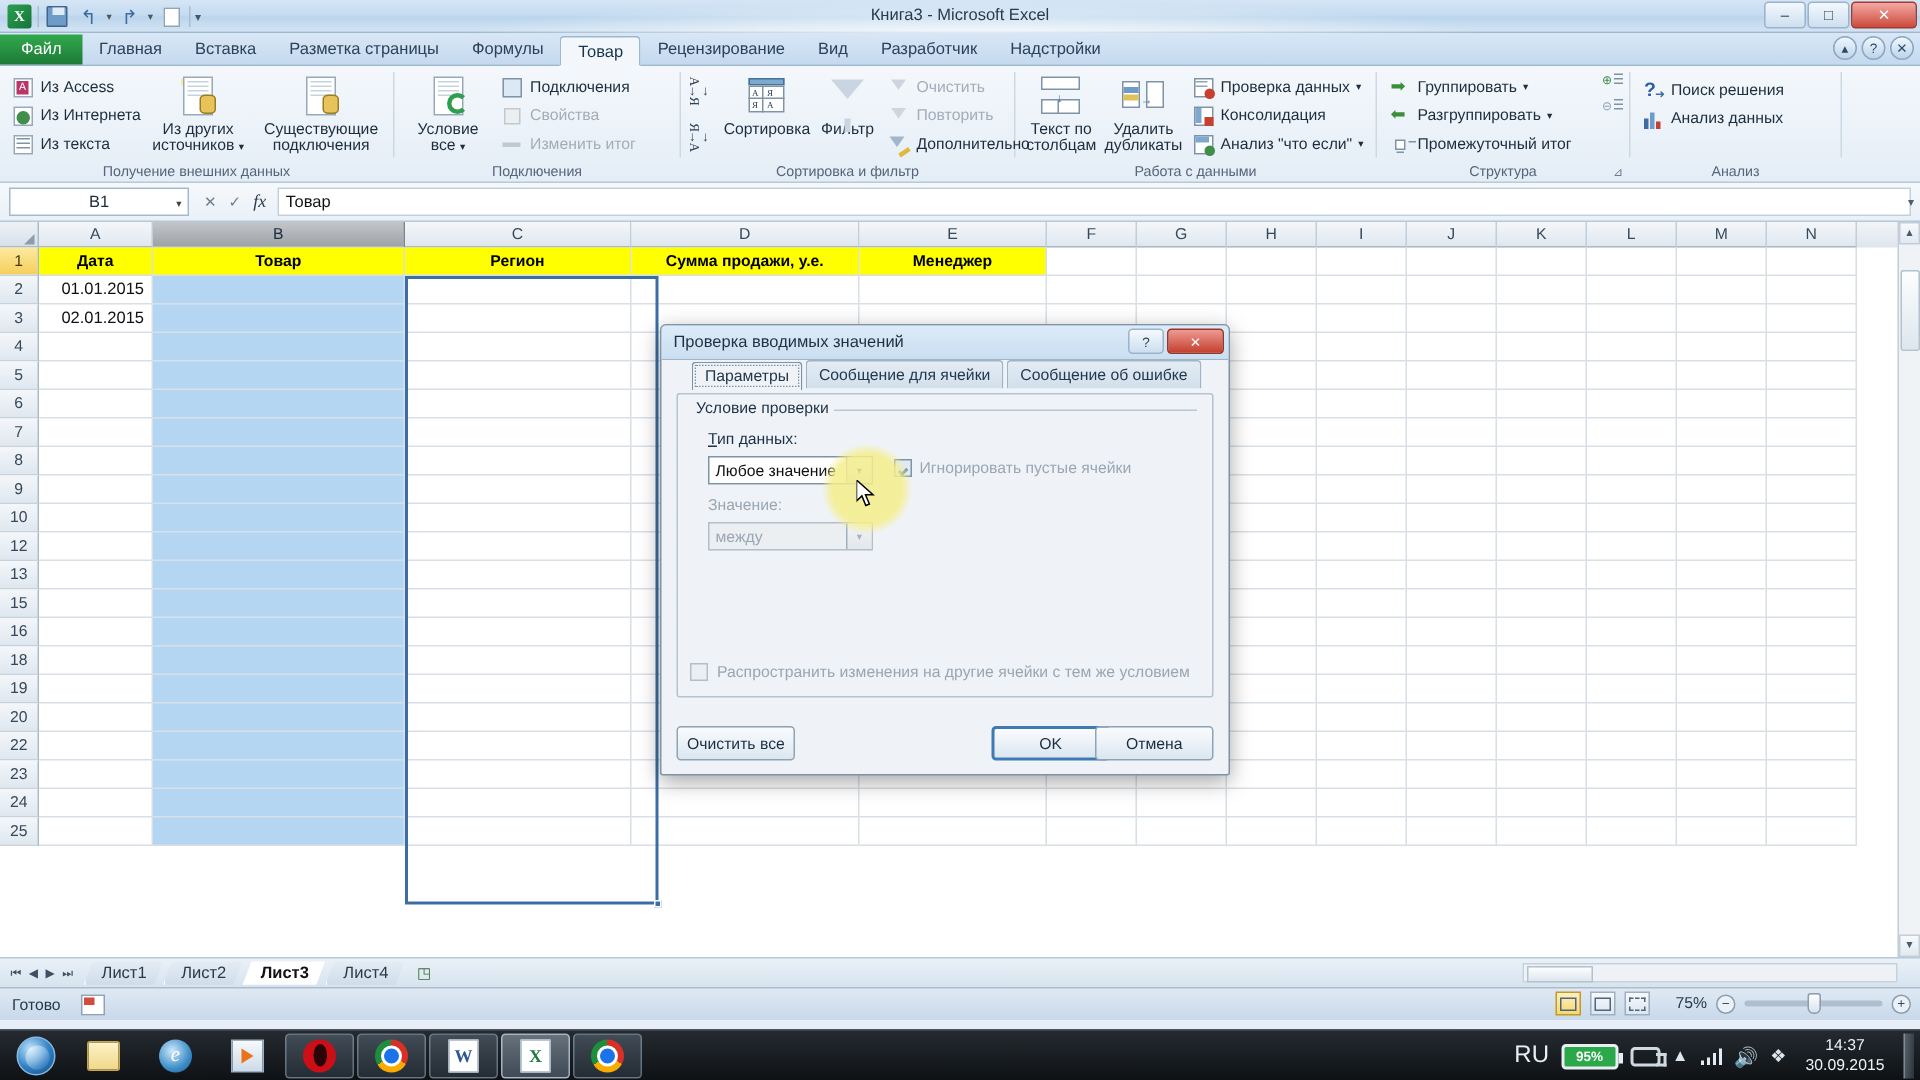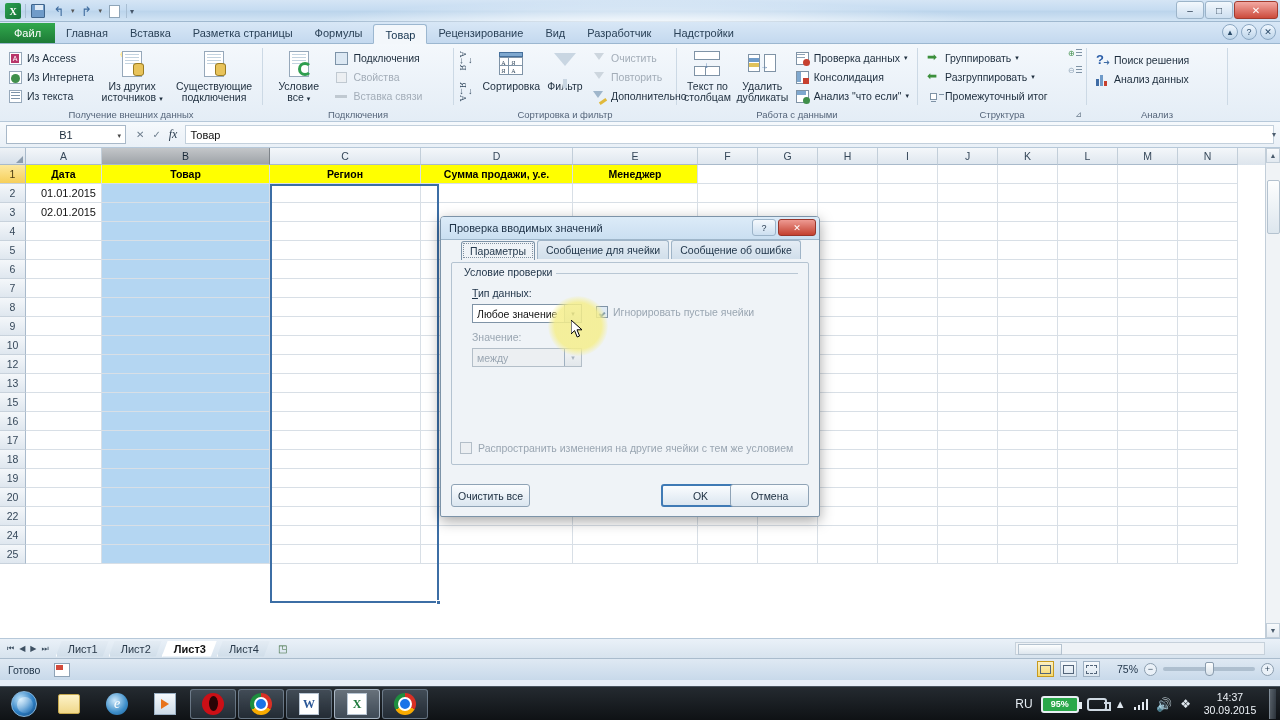--- a/index.html
+++ b/index.html
@@ -365,21 +365,21 @@
     background:#2aa84a;display:flex;align-items:center;justify-content:center;
     font-size:9px;color:#fff;font-weight:bold;position:relative;}
   #battery:after{content:"";position:absolute;right:-5px;top:4px;width:3px;height:7px;background:#e8eef3;}
   #plug{width:20px;height:13px;border:2px solid #cfd9e2;border-radius:3px;position:relative;}
   #plug:after{content:"";position:absolute;right:-6px;top:2px;width:5px;height:5px;border:2px solid #cfd9e2;border-left:none;}
   .bars{display:flex;align-items:flex-end;gap:1.5px;height:12px;}
   .bars i{width:2.5px;background:#e3eaf1;display:block;}
   #clock{color:#eef3f8;font-size:10.5px;text-align:center;line-height:13px;min-width:62px;}
   #showdesk{width:7px;height:30px;background:linear-gradient(to right,rgba(190,205,220,.35),rgba(120,140,160,.25));
     border-left:1px solid rgba(200,215,230,.5);}
-  #lang{color:#e6edf3;font-size:12px;}
+  #lang{color:#e6edf3;font-size:16px;}
 </style>
 </head>
 <body>
 
 <div id="desktop"></div>
 
 <div id="excel-window">
 
   <div id="titlebar">
     <div class="glow"></div>
@@ -398,20 +398,21 @@
       <div class="qat-btn">
           <span class="ic-redo">↱</span>
         </div>
       <span class="ic-caret">▾</span>
       <div class="qat-btn">
           <div class="ic-newdoc"></div>
         </div>
       <div class="sep-v"></div>
       <span class="ic-dropdown">▾</span>
     </div>
+    <div id="title-text">Книга3  -  Microsoft Excel</div>
     <div id="win-buttons">
       <div class="win-btn">‒</div>
       <div class="win-btn">□</div>
       <div class="win-btn close">✕</div>
     </div>
   </div>
 
   <div id="ribbon-tabs">
     <div class="rtab file">Файл</div>
     <div class="rtab">Главная</div>
@@ -501,21 +502,21 @@
           <div class="small-item dim">
             <span class="si-icon">
               <span style="position:absolute;inset:2px;background:#eceff2;border:1px solid #c0c9d1"></span>
             </span>
             <span>Свойства</span>
           </div>
           <div class="small-item dim">
             <span class="si-icon">
               <span style="position:absolute;left:1px;top:6px;width:12px;height:3px;background:#c0c9d1"></span>
             </span>
-            <span>Вставка связи</span>
+            <span>Изменить итог</span>
           </div>
         </div>
       </div>
       <div class="group-label">Подключения</div>
     </div>
     <div class="group-divider"></div>
 
     <div class="group" style="width:222px">
       <div class="group-body">
         <div class="vstack" style="width:24px;padding-top:4px;gap:12px">
@@ -964,37 +965,20 @@
             <div class="cell" style="width: 60px;"></div>
             <div class="cell" style="width: 60px;"></div>
             <div class="cell" style="width: 60px;"></div>
             <div class="cell" style="width: 60px;"></div>
             <div class="cell" style="width: 60px;"></div>
             <div class="cell" style="width: 60px;"></div>
             <div class="cell" style="width: 60px;"></div>
             <div class="cell" style="width: 60px;"></div>
           </div>
           <div class="row">
-            <div class="rh">17</div>
-            <div class="cell right" style="width: 76px;"></div>
-            <div class="cell sel-fill" style="width: 168px;"></div>
-            <div class="cell" style="width: 151px;"></div>
-            <div class="cell" style="width: 152px;"></div>
-            <div class="cell" style="width: 125px;"></div>
-            <div class="cell" style="width: 60px;"></div>
-            <div class="cell" style="width: 60px;"></div>
-            <div class="cell" style="width: 60px;"></div>
-            <div class="cell" style="width: 60px;"></div>
-            <div class="cell" style="width: 60px;"></div>
-            <div class="cell" style="width: 60px;"></div>
-            <div class="cell" style="width: 60px;"></div>
-            <div class="cell" style="width: 60px;"></div>
-            <div class="cell" style="width: 60px;"></div>
-          </div>
-          <div class="row">
             <div class="rh">18</div>
             <div class="cell right" style="width: 76px;"></div>
             <div class="cell sel-fill" style="width: 168px;"></div>
             <div class="cell" style="width: 151px;"></div>
             <div class="cell" style="width: 152px;"></div>
             <div class="cell" style="width: 125px;"></div>
             <div class="cell" style="width: 60px;"></div>
             <div class="cell" style="width: 60px;"></div>
             <div class="cell" style="width: 60px;"></div>
             <div class="cell" style="width: 60px;"></div>
@@ -1033,20 +1017,37 @@
             <div class="cell" style="width: 60px;"></div>
             <div class="cell" style="width: 60px;"></div>
             <div class="cell" style="width: 60px;"></div>
             <div class="cell" style="width: 60px;"></div>
             <div class="cell" style="width: 60px;"></div>
             <div class="cell" style="width: 60px;"></div>
             <div class="cell" style="width: 60px;"></div>
           </div>
           <div class="row">
             <div class="rh">22</div>
+            <div class="cell right" style="width: 76px;"></div>
+            <div class="cell sel-fill" style="width: 168px;"></div>
+            <div class="cell" style="width: 151px;"></div>
+            <div class="cell" style="width: 152px;"></div>
+            <div class="cell" style="width: 125px;"></div>
+            <div class="cell" style="width: 60px;"></div>
+            <div class="cell" style="width: 60px;"></div>
+            <div class="cell" style="width: 60px;"></div>
+            <div class="cell" style="width: 60px;"></div>
+            <div class="cell" style="width: 60px;"></div>
+            <div class="cell" style="width: 60px;"></div>
+            <div class="cell" style="width: 60px;"></div>
+            <div class="cell" style="width: 60px;"></div>
+            <div class="cell" style="width: 60px;"></div>
+          </div>
+          <div class="row">
+            <div class="rh">23</div>
             <div class="cell right" style="width: 76px;"></div>
             <div class="cell sel-fill" style="width: 168px;"></div>
             <div class="cell" style="width: 151px;"></div>
             <div class="cell" style="width: 152px;"></div>
             <div class="cell" style="width: 125px;"></div>
             <div class="cell" style="width: 60px;"></div>
             <div class="cell" style="width: 60px;"></div>
             <div class="cell" style="width: 60px;"></div>
             <div class="cell" style="width: 60px;"></div>
             <div class="cell" style="width: 60px;"></div>

